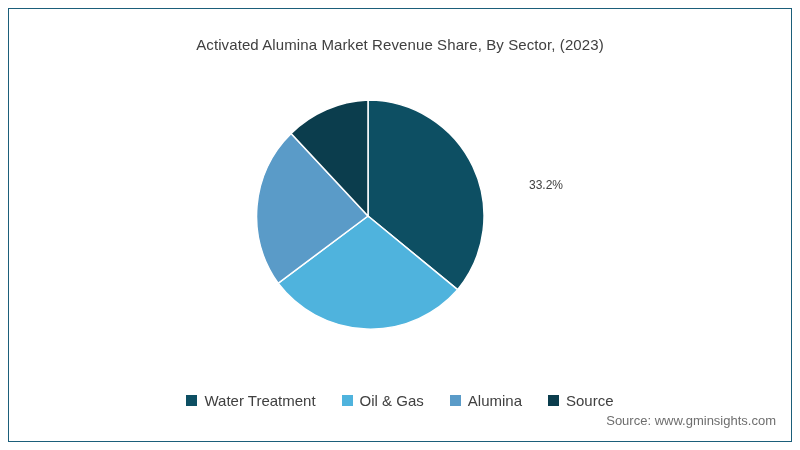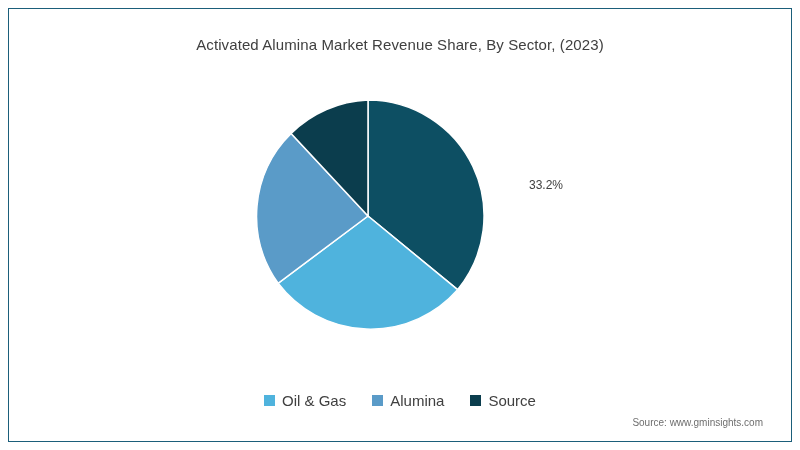--- a/index.html
+++ b/index.html
@@ -74,23 +74,23 @@
     height: 11px;
     flex: 0 0 auto;
   }
   .legend-label {
     font-size: 15px;
     color: #404040;
     white-space: nowrap;
   }
   #source {
     position: absolute;
-    right: 37px;
+    right: 24px;
     bottom: 22px;
-    font-size: 10px;
+    font-size: 13px;
     color: #6e6e6e;
   }
 </style>
 </head>
 <body>
 
 <div id="page">
 
   <div id="frame"></div>
 
@@ -106,20 +106,24 @@
       <path d="M 116 116 L 26.1 183.3 A 116 116 0 0 1 39.1 33.4 Z" fill="#5a9bc8" stroke="#ffffff" stroke-width="1.5"></path>
 
       <path d="M 116 116 L 39.1 33.4 A 116 116 0 0 1 116 0 Z" fill="#0b3d4d" stroke="#ffffff" stroke-width="1.5"></path>
     </svg>
   </div>
 
   <div id="pct-label">33.2%</div>
 
   <div id="legend">
     <div class="legend-item">
+      <span class="legend-swatch" style="background:#0d4f63"></span>
+      <span class="legend-label">Water Treatment</span>
+    </div>
+    <div class="legend-item">
       <span class="legend-swatch" style="background:#4fb3dd"></span>
       <span class="legend-label">Oil &amp; Gas</span>
     </div>
     <div class="legend-item">
       <span class="legend-swatch" style="background:#5a9bc8"></span>
       <span class="legend-label">Alumina</span>
     </div>
     <div class="legend-item">
       <span class="legend-swatch" style="background:#0b3d4d"></span>
       <span class="legend-label">Source</span>

